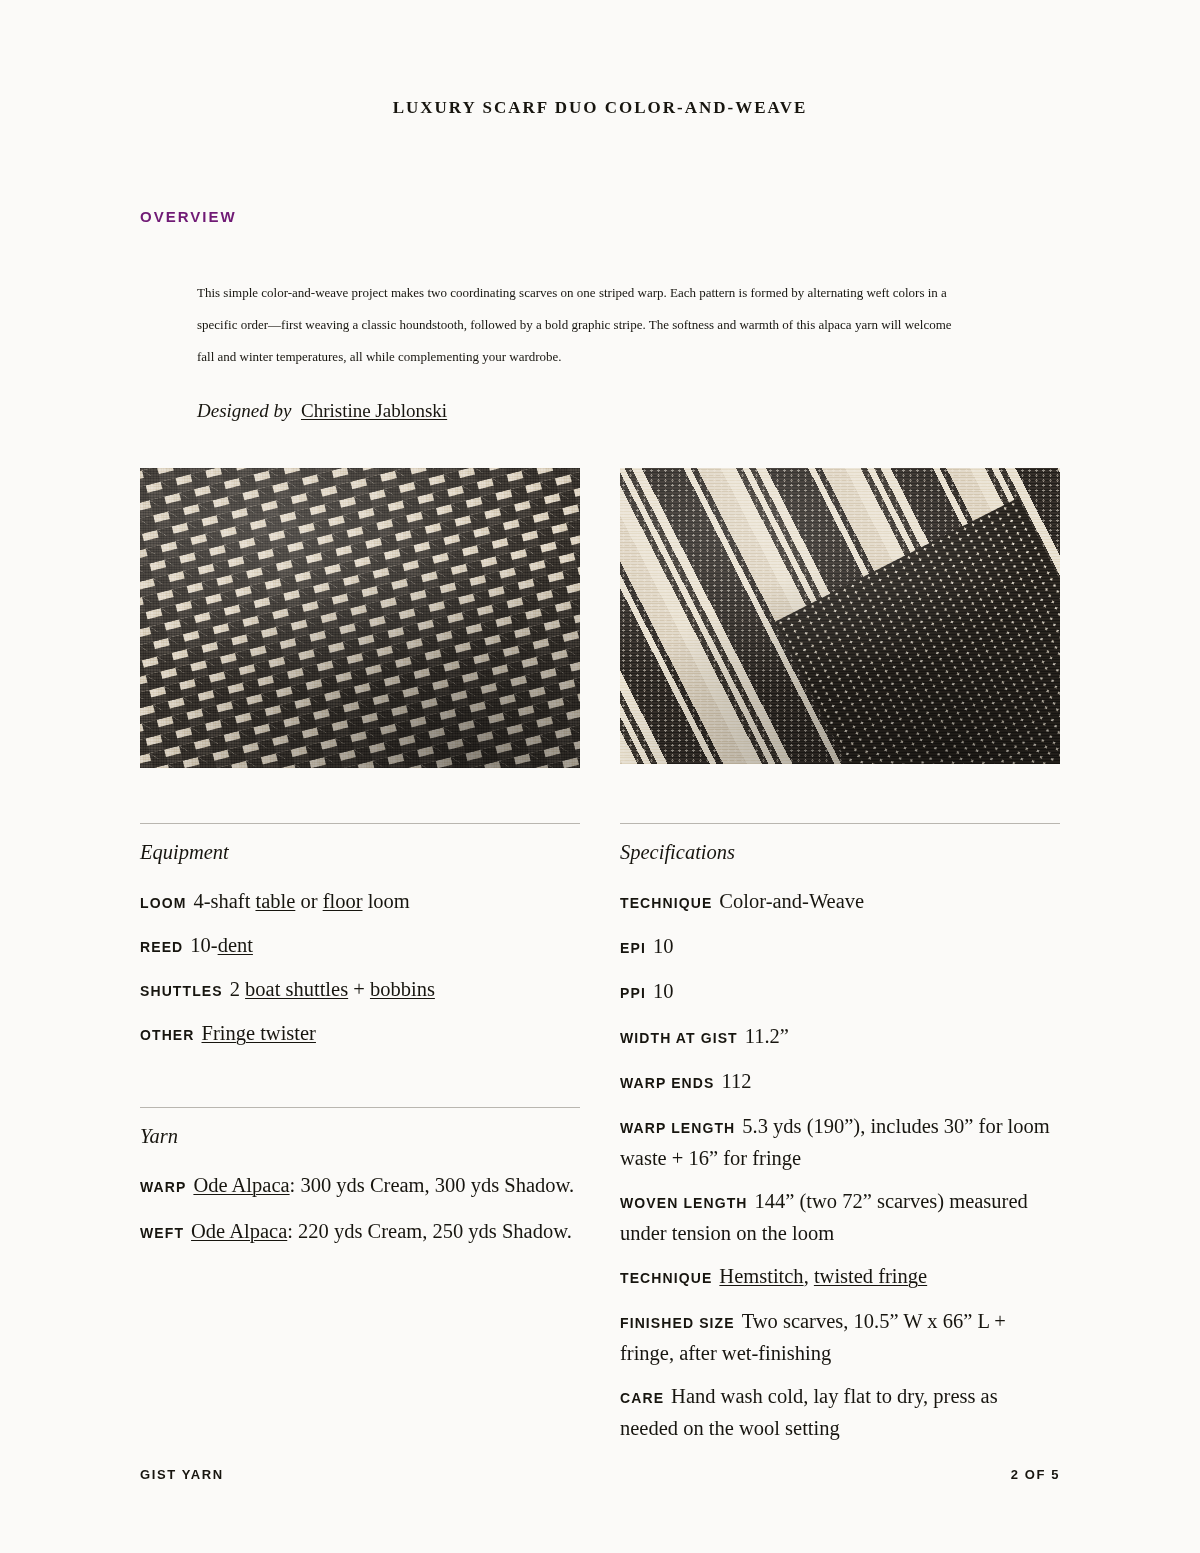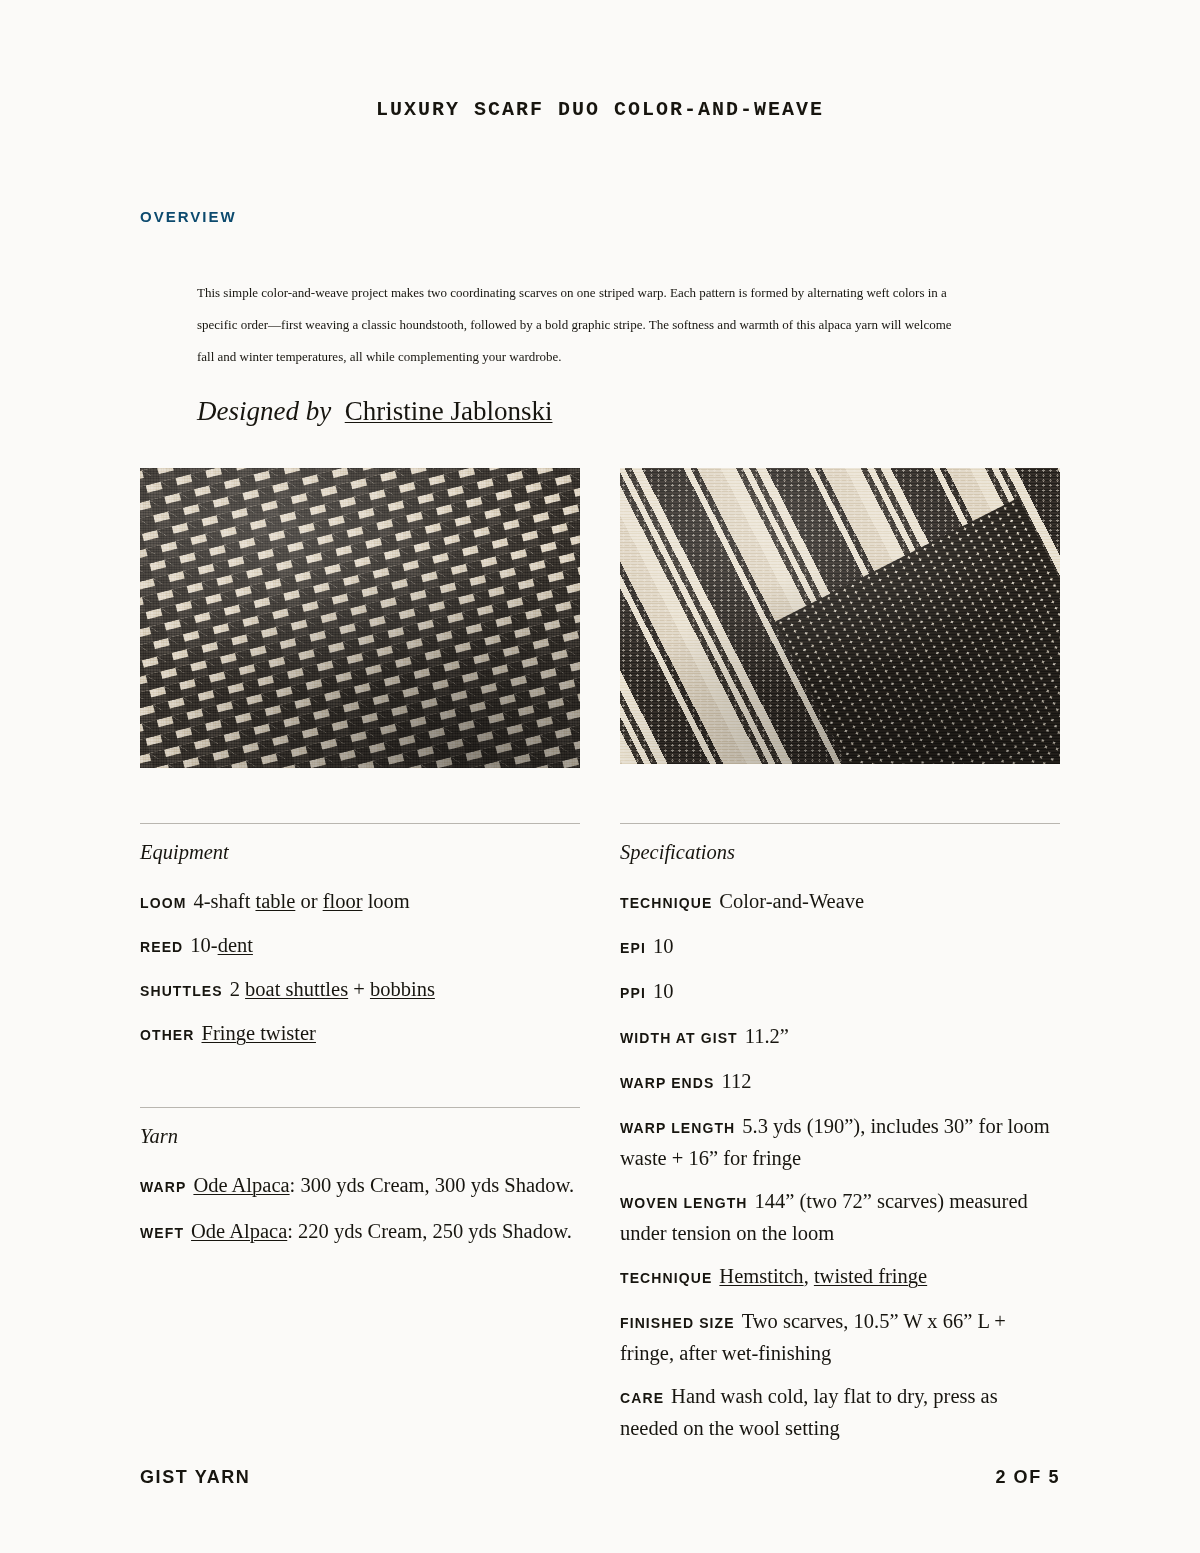--- a/index.html
+++ b/index.html
@@ -26,53 +26,53 @@
     box-sizing: border-box;
   }
 
   
   .doc-title {
     position: absolute;
     top: 98px;
     left: 0;
     right: 0;
     text-align: center;
-    font-family: Liberation Mono, monospace;
+    font-family: Liberation Serif, serif;
     font-weight: 700;
-    font-size: 20px;
+    font-size: 17px;
     letter-spacing: 2.0px;
     color: #17150f;
   }
 
   
   .section-head {
     position: absolute;
     top: 208px;
     left: 140px;
     font-family: "Liberation Sans", sans-serif;
     font-weight: 700;
     font-size: 15px;
     letter-spacing: 2.0px;
-    color: #0c4a6e;
+    color: #701a75;
     text-align: center;
   }
   .overview-body {
     position: absolute;
     top: 264px;
     left: 197px;
     width: 775px;
     font-size: 13px;
     line-height: 32px;
     color: #17150f;
   }
   .designer {
     position: absolute;
     top: 396px;
     left: 197px;
-    font-size: 27px;
+    font-size: 19px;
     line-height: 30px;
   }
   .designer .by { font-style: italic; }
 
   a.link, .link {
     color: inherit;
     text-decoration: underline;
     text-underline-offset: 2px;
     text-decoration-thickness: 1px;
   }
@@ -219,21 +219,21 @@
   
   .footer {
     position: absolute;
     left: 140px;
     right: 140px;
     top: 1467px;
     display: flex;
     justify-content: space-between;
     font-family: "Liberation Sans", sans-serif;
     font-weight: 700;
-    font-size: 18px;
+    font-size: 13px;
     letter-spacing: 1.6px;
     color: #17150f;
   }
 </style>
 </head>
 <body>
 
 <div class="page">
 
   <div class="doc-title">LUXURY SCARF DUO COLOR-AND-WEAVE</div>

